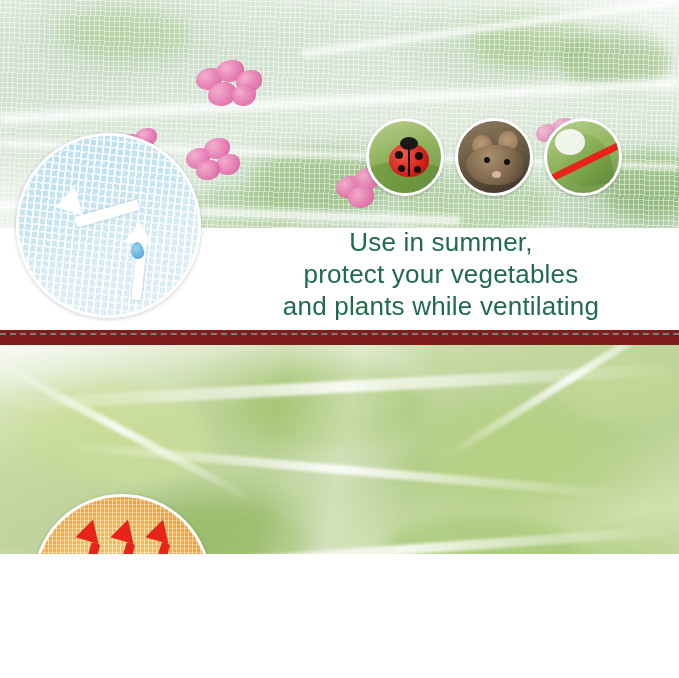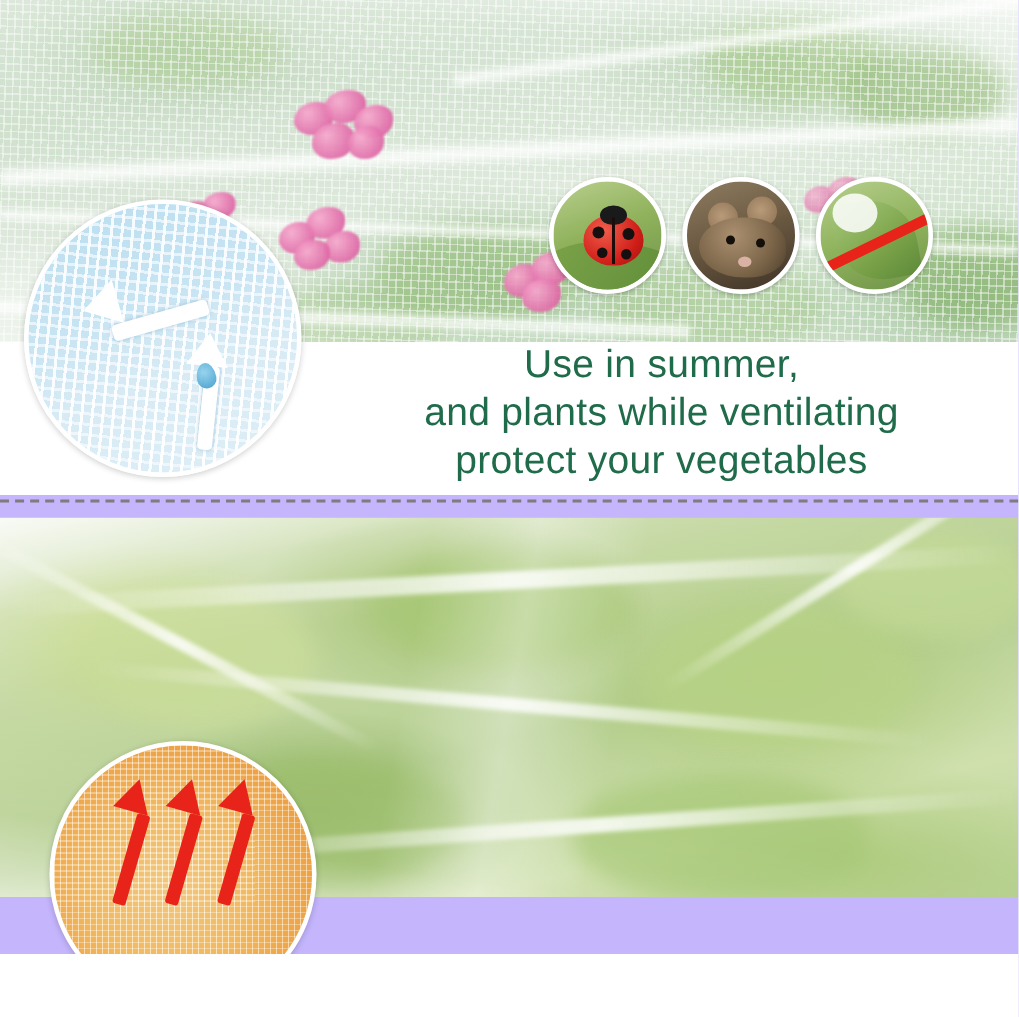--- a/index.html
+++ b/index.html
@@ -6,22 +6,22 @@
   html, body {
     margin: 0; padding: 0;
     width: 679px; height: 678px;
     background: #ffffff;
     font-family: "Liberation Sans", sans-serif;
     overflow: hidden;
   }
   #page {
     position: relative;
     width: 679px;
-    height: 636px;
-    background: #c4b5fd;
+    height: 554px;
+    background: #7f1d1d;
     overflow: hidden;
   }
 
   
   .panel-top {
     position: absolute;
     left: 0; top: 0;
     width: 679px; height: 330px;
     overflow: hidden;
     background: #ffffff;
@@ -350,22 +350,22 @@
     </div>
 
     <div class="inset-sm inset-leaf" style="left:544px; top:118px;">
       <div class="leaf-shape"></div>
       <div style="position:absolute; left:8px; top:8px; width:30px; height:26px; border-radius:50%; background:rgba(255,255,255,0.85);"></div>
       <div class="red-slash"></div>
     </div>
 
     <div class="caption-summer">
       <div>Use in summer,</div>
+      <div>protect your vegetables</div>
       <div>and plants while ventilating</div>
-      <div>protect your vegetables</div>
     </div>
   </div>
 
   <div class="divider"></div>
 
   <div class="panel-bottom">
 
     <div class="film-photo">
       <div class="leafblob" style="left:60px; top:50px; width:150px; height:90px; background:#c9dc9a; opacity:.8;"></div>
       <div class="leafblob" style="left:250px; top:20px; width:170px; height:80px; background:#a9c877; opacity:.75;"></div>

